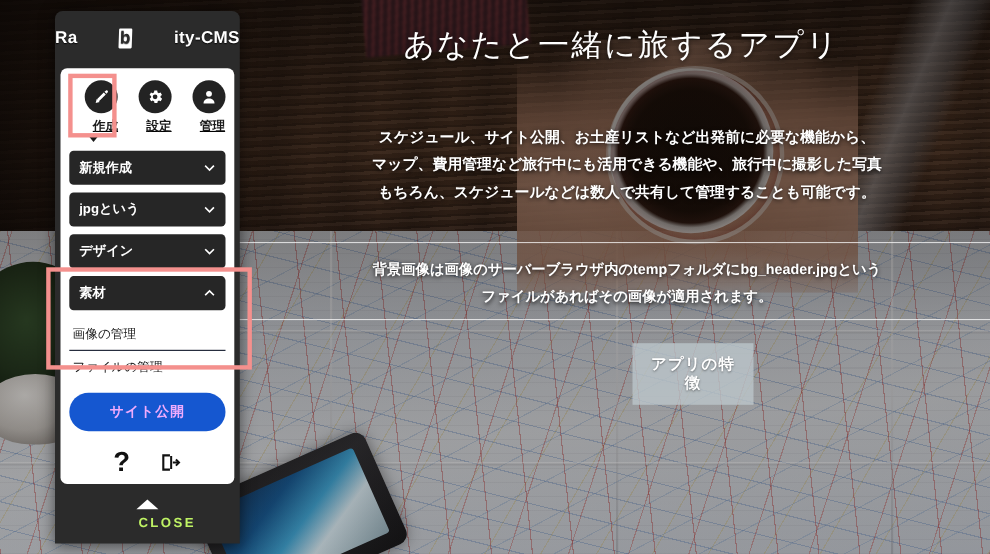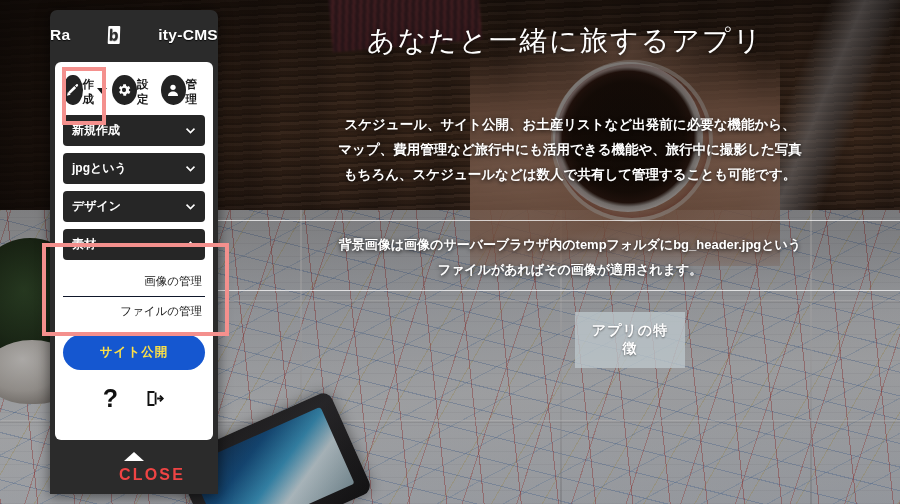--- a/index.html
+++ b/index.html
@@ -211,22 +211,23 @@
     overflow: hidden;
   }
 
   
   .iconnav {
     display: flex; justify-content: space-around;
     padding: 11px 6px 4px 6px;
   }
   .iconnav-item {
     width: 44px;
-    display: flex; flex-direction: row; align-items: center;
-    cursor: pointer;
+    display: flex; flex-direction: column; align-items: flex-end;
+    cursor: pointer;
+    text-decoration: underline;
   }
   .iconnav-circle {
     width: 30px; height: 30px; border-radius: 50%;
     background: #232323;
     display: flex; align-items: center; justify-content: center;
     color: #fff;
   }
   .iconnav-label {
     margin-top: 4px;
     font-size: 11.5px;
@@ -234,21 +235,21 @@
     font-weight: bold;
   }
   .iconnav-caret {
     width: 0; height: 0; margin: 1px auto 0 auto;
     border-left: 5px solid transparent;
     border-right: 5px solid transparent;
     border-top: 6px solid #1a1a1a;
   }
 
   
-  .acc { padding: 4px 8px 0 8px; text-align: right; }
+  .acc { padding: 4px 8px 0 8px; }
   .acc-head {
     display: flex; align-items: center; justify-content: space-between;
     background: #262626;
     color: #fff;
     border-radius: 4px;
     padding: 7px 9px;
     margin-bottom: 7px;
     font-size: 12px;
     font-weight: bold;
     cursor: pointer;
@@ -263,21 +264,21 @@
     color: #1a1a1a;
     cursor: pointer;
     border-bottom: 1px solid #0f172a;
   }
   .acc-sub-item:last-child { border-bottom: 0; }
 
   .publish-wrap { padding: 9px 8px 0 8px; }
   .publish-btn {
     display: block; width: 100%;
     background: #1557d0;
-    color: #fde047;
+    color: #f0abfc;
     border: 0;
     border-radius: 18px;
     padding: 9px 0;
     font-size: 12.5px;
     font-weight: bold;
     letter-spacing: 1px;
     cursor: pointer;
   }
 
   .util-row {
@@ -298,21 +299,21 @@
     cursor: pointer;
   }
   .footer-caret {
     width: 0; height: 0;
     border-left: 10px solid transparent;
     border-right: 10px solid transparent;
     border-bottom: 9px solid #fff;
     margin-bottom: 5px;
   }
   .footer-label {
-    color: #ef4444; font-size: 16px; font-weight: bold; letter-spacing: 2.2px; margin-left: 36px;
+    color: #bef264; font-size: 12px; font-weight: bold; letter-spacing: 2.2px; margin-left: 36px;
   }
 
   
   .annot {
     position: absolute;
     border: 4px solid #f4908d;
     pointer-events: none;
     box-sizing: border-box;
   }
   .annot-create { left: 62px; top: 67px; width: 44px; height: 58px; }

